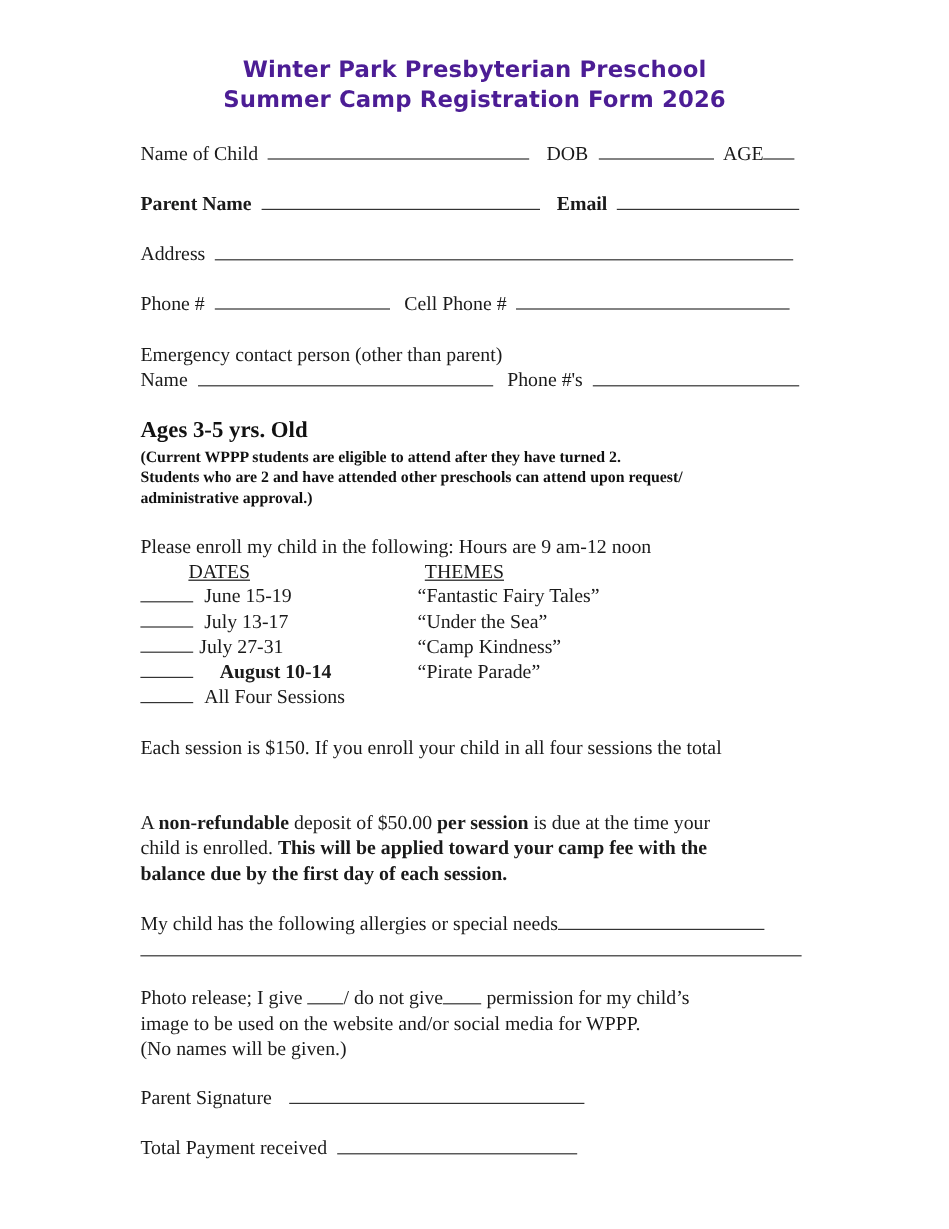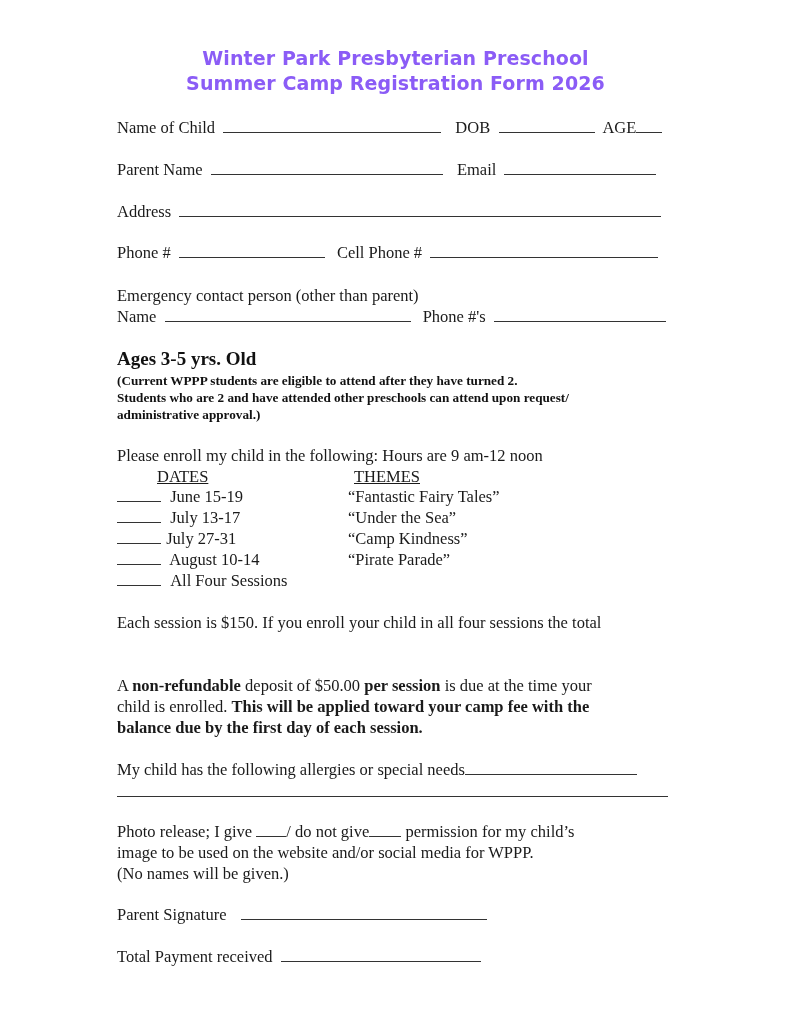--- a/index.html
+++ b/index.html
@@ -1,19 +1,19 @@
 <!DOCTYPE html>
 <html><head>
   <meta charset="utf-8">
   <style>
     html, body { margin: 0; padding: 0; background: #ffffff; }
     body { width: 791px; height: 1024px; position: relative; overflow: hidden; color: #111; }
     .page { position: absolute; left: 0; top: 0; width: 791px; height: 1024px; background: #fff; }
     .title { position: absolute; left: 0; width: 791px; text-align: center;
-      font-family: "DejaVu Sans", sans-serif; font-weight: bold; font-size: 19px; letter-spacing: 0.1px; color: #8b5cf6; }
+      font-family: "DejaVu Sans", sans-serif; font-weight: bold; font-size: 19px; letter-spacing: 0.1px; color: #4c1d95; }
     .t1 { top: 47px; }
     .t2 { top: 72px; }
     .line { position: absolute; left: 117px; font-family: "Liberation Serif", serif; font-size: 16.5px; color: #1a1a1a; white-space: nowrap; line-height: 20px; }
     .blank { display: inline-block; border-bottom: 1px solid #333; height: 14px; vertical-align: baseline; }
     .h2 { position: absolute; left: 117px; font-family: "Liberation Serif", serif; font-weight: bold; font-size: 19px; color: #111; }
     .note { position: absolute; left: 117px; font-family: "Liberation Serif", serif; font-weight: bold; font-size: 13.2px; line-height: 17px; color: #111; white-space: nowrap; }
     .u { text-decoration: underline; }
     b { font-weight: bold; }
     .hrline { position: absolute; left: 117px; width: 551px; border-bottom: 1px solid #333; }
   </style>
@@ -26,21 +26,21 @@
   <div class="title t2">Summer Camp Registration Form 2026</div>
 
   <div class="line" style="top:118px;">
     <span>Name of Child</span>
     <span class="blank" style="width:218px;margin-left:4px;"></span>
     <span style="margin-left:10px;">DOB</span>
     <span class="blank" style="width:96px;margin-left:5px;"></span>
     <span style="margin-left:3px;">AGE</span><span class="blank" style="width:26px;"></span>
   </div>
 
-  <div class="line" style="top:160px;">
+  <div class="line" style="top:160px;font-weight:bold;">
     <span>Parent Name</span>
     <span class="blank" style="width:232px;margin-left:4px;"></span>
     <span style="margin-left:10px;">Email</span>
     <span class="blank" style="width:152px;margin-left:4px;"></span>
   </div>
 
   <div class="line" style="top:202px;">
     <span>Address</span>
     <span class="blank" style="width:482px;margin-left:4px;"></span>
   </div>
@@ -81,21 +81,21 @@
     <span style="margin-left:5px;text-align:right;">July 13-17</span>
     <span style="position:absolute;left:231px;">“Under the Sea”</span>
   </div>
   <div class="line" style="top:529px;">
     <span class="blank" style="width:44px;"></span>
     <span style="margin-left:1px;">July 27-31</span>
     <span style="position:absolute;left:231px;">“Camp Kindness”</span>
   </div>
   <div class="line" style="top:550px;">
     <span class="blank" style="width:44px;"></span>
-    <span style="margin-left:4px;">August 10-14</span>
+    <span style="margin-left:18px;font-weight:bold;">August 10-14</span>
     <span style="position:absolute;left:231px;">“Pirate Parade”</span>
   </div>
   <div class="line" style="top:571px;">
     <span class="blank" style="width:44px;"></span>
     <span style="margin-left:5px;">All Four Sessions</span>
   </div>
 
   <div class="line" style="top:613px;">Each session is $150.  If you enroll your child in all four sessions the total</div>
 
   <div class="line" style="top:676px;">

